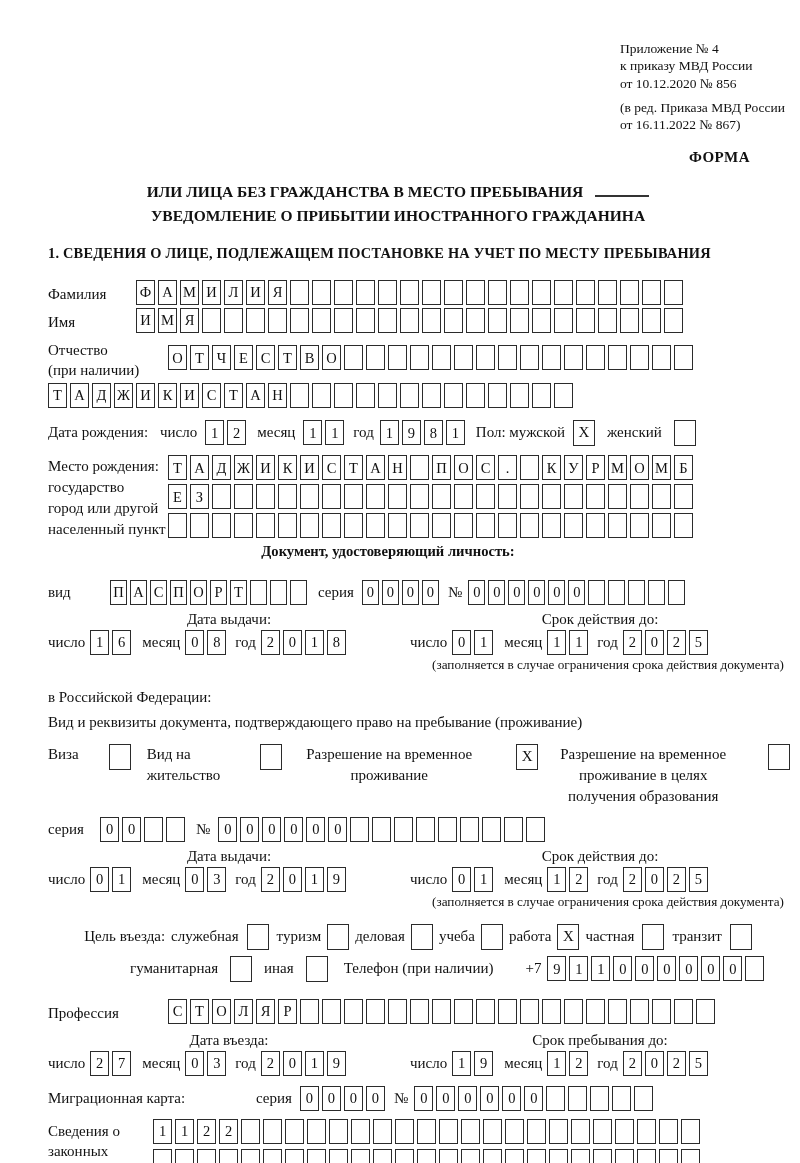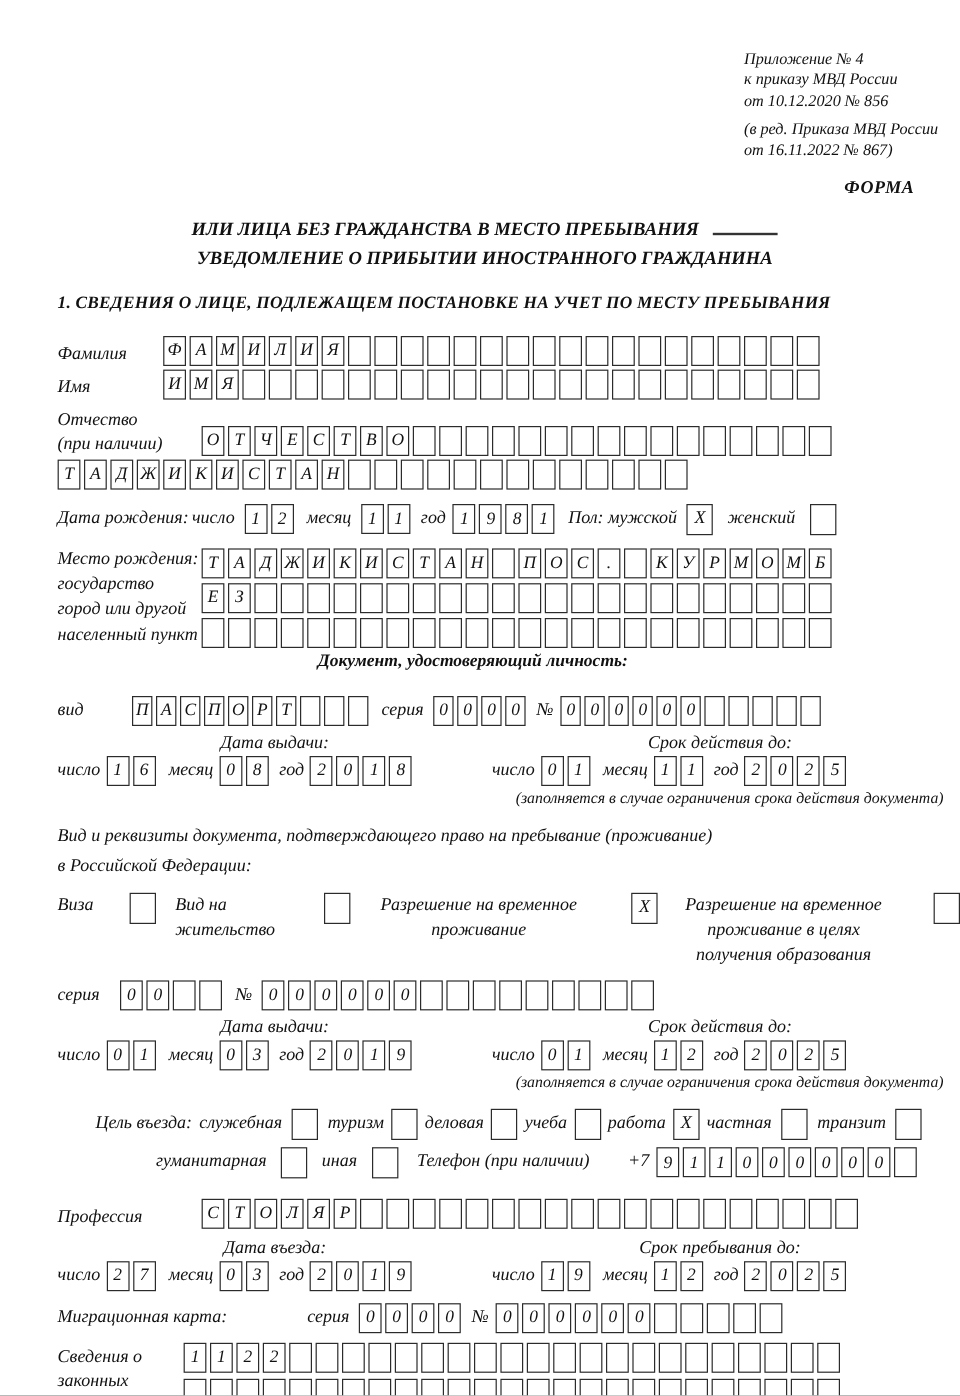--- a/index.html
+++ b/index.html
@@ -1,40 +1,40 @@
 <!DOCTYPE html>
 <html><head>
 <meta charset="utf-8">
 <style>
   html,body{margin:0;padding:0;background:#888;}
   .page{
     position:relative;width:800px;height:1163px;margin:0 auto;background:#fff;
-    box-sizing:border-box;padding:40px 0 0 48px;
+    box-sizing:border-box;padding:40px 12px 0 48px;
     font-family:"Liberation Serif","DejaVu Serif",serif;
-    font-size:15px;color:#111;overflow:hidden;font-style:italic;
+    font-size:15px;color:#111;overflow:hidden;
   }
   .annex{margin-left:572px;width:200px;font-size:13.5px;line-height:1.28;}
   .annex .amend{margin-top:7px;}
   .forma{margin-top:16px;margin-right:38px;text-align:right;font-weight:bold;font-size:15px;letter-spacing:.5px;}
   .title{margin-top:14px;text-align:center;font-weight:bold;font-size:15.5px;line-height:1.5;padding-right:40px;}
   .blank-line{display:inline-block;width:54px;border-bottom:2px solid #333;margin-left:12px;vertical-align:baseline;}
   .section1{margin-top:18px;font-weight:bold;font-size:14.4px;letter-spacing:.2px;}
   
   .cells{display:flex;flex-wrap:nowrap;}
   .cell{
     box-sizing:border-box;flex:0 0 auto;width:19px;height:25px;margin-right:3px;
     border:1.5px solid #2b2b2b;display:inline-flex;align-items:center;justify-content:center;
     font-size:14.5px;line-height:1;background:#fff;
   }
   .tight .cell{width:17px;margin-right:3px;}
   .cb{
     box-sizing:border-box;display:inline-flex;flex:0 0 auto;width:22px;height:26px;
     border:1.5px solid #2b2b2b;align-items:center;justify-content:center;font-size:15px;background:#fff;
   }
-  .frow{display:flex;align-items:flex-end;margin-top:3px;}
+  .frow{display:flex;align-items:center;margin-top:3px;}
   .flabel{flex:0 0 auto;padding-top:4px;line-height:20px;}
   .inline-row{display:flex;align-items:center;margin-top:3px;}
   .gap6{width:6px;flex:0 0 auto;}.gap8{width:8px;flex:0 0 auto;}.gap12{width:12px;flex:0 0 auto;}.gap16{width:16px;flex:0 0 auto;}
   .doc-header{margin-top:3px;text-align:center;font-weight:bold;font-size:14.6px;padding-right:60px;}
   .dtitles,.dvals{display:flex;}
   .dtitles{margin-top:6px;}
   .dcol-l{width:362px;flex:0 0 auto;}
   .dcol-r{width:380px;flex:0 0 auto;}
   .dtitles .dcol-l,.dtitles .dcol-r{text-align:center;}
   .dgroup{display:flex;align-items:center;margin-top:2px;}
@@ -405,22 +405,22 @@
           <span class="cell">2</span>
           <span class="cell">0</span>
           <span class="cell">2</span>
           <span class="cell">5</span>
         </span>
     </div>
   </div>
   <div class="dnote">(заполняется в случае ограничения срока действия документа)</div>
 
   <div class="para">
+    <div>в Российской Федерации:</div>
     <div>Вид и реквизиты документа, подтверждающего право на пребывание (проживание)</div>
-    <div>в Российской Федерации:</div>
   </div>
 
   <div class="options">
     <div class="opt">
       <span class="olabel">Виза</span>
         <span class="gap6"></span>
       <span class="cb"></span>
     </div>
     <span class="gap16"></span>
     <div class="opt">

